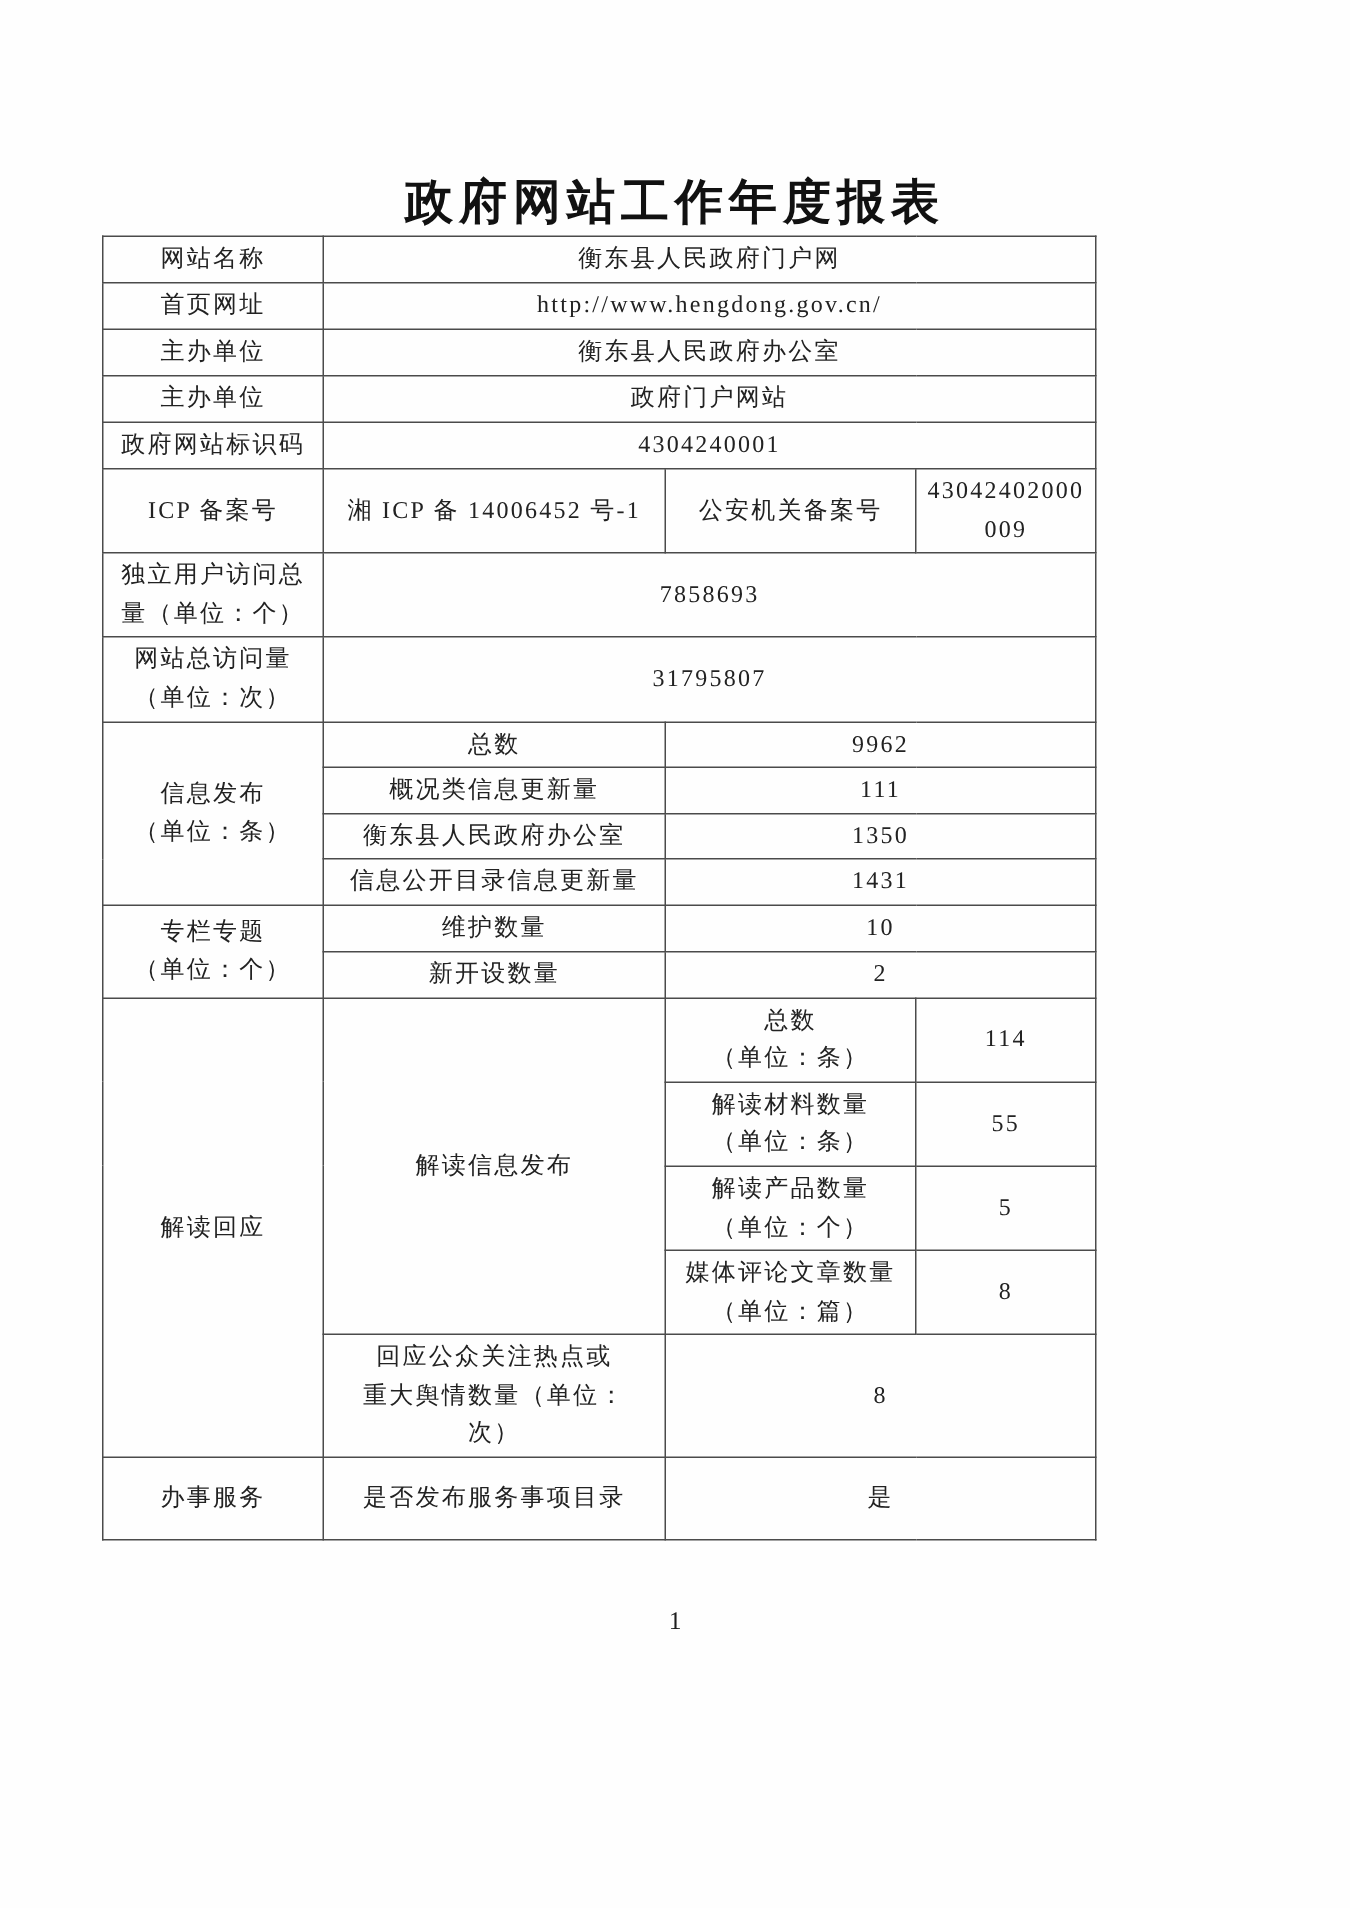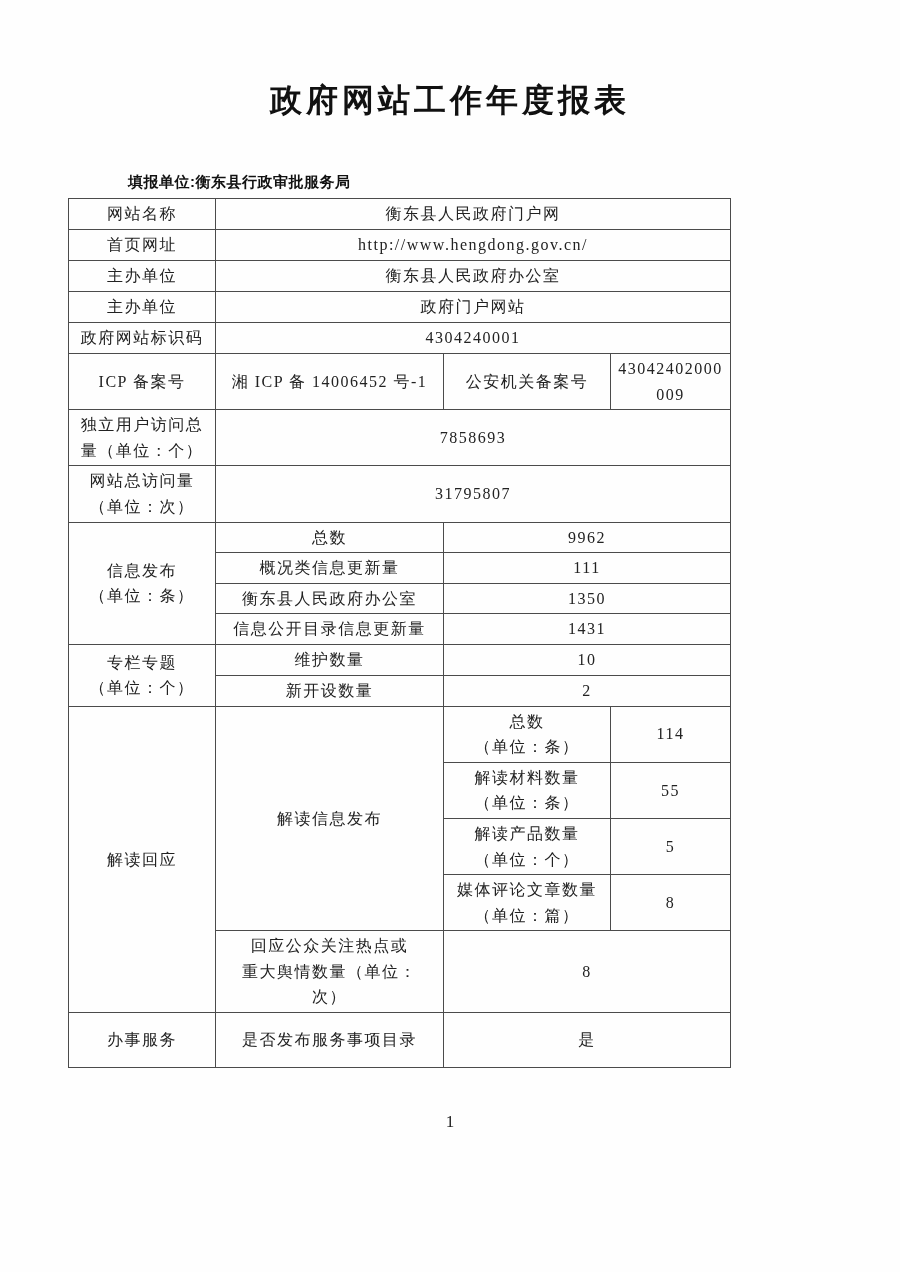--- a/index.html
+++ b/index.html
@@ -6,21 +6,21 @@
   html, body { background: #e9e9e9; }
   .page {
     width: 900px;
     height: 1272px;
     background: #fefefe;
     margin: 0 auto;
     position: relative;
     font-family: "Liberation Serif", "DejaVu Serif", serif;
     color: #1b1b1b;
     overflow: hidden;
-    padding-top: 79px;
+    padding-top: 113px;
   }
   .doc-title {
     text-align: center;
     font-family: "Liberation Sans", "DejaVu Sans", sans-serif;
     font-size: 32px;
     font-weight: bold;
     letter-spacing: 4px;
     color: #111;
   }
   .doc-subtitle {
@@ -77,21 +77,20 @@
     font-size: 17px;
     color: #1e1e1e;
   }
 </style>
 </head>
 <body>
 
 <div class="page">
 
   <div class="doc-title">政府网站工作年度报表</div>
-  <div class="preparer">填报单位:衡东县行政审批服务局</div>
 
   <table class="report">
     <colgroup>
       <col style="width:147px">
       <col style="width:228px">
       <col style="width:167px">
       <col style="width:120px">
     </colgroup>
     <tbody>
       <tr class="r31">

